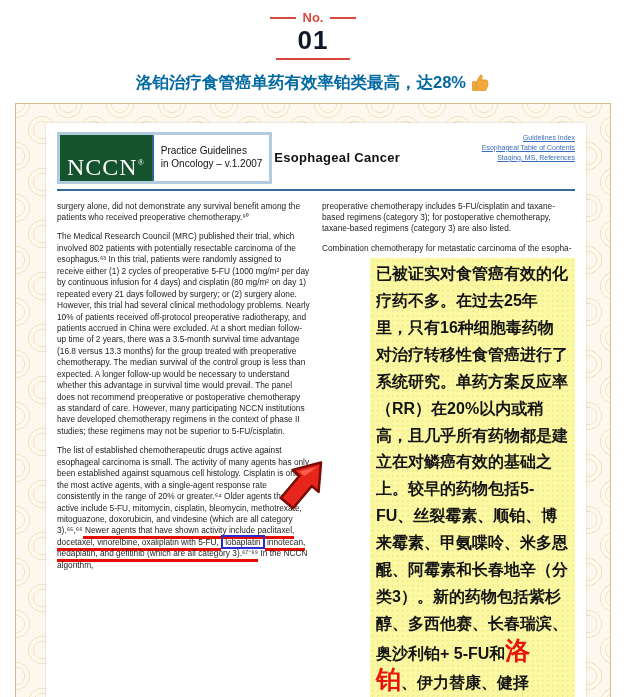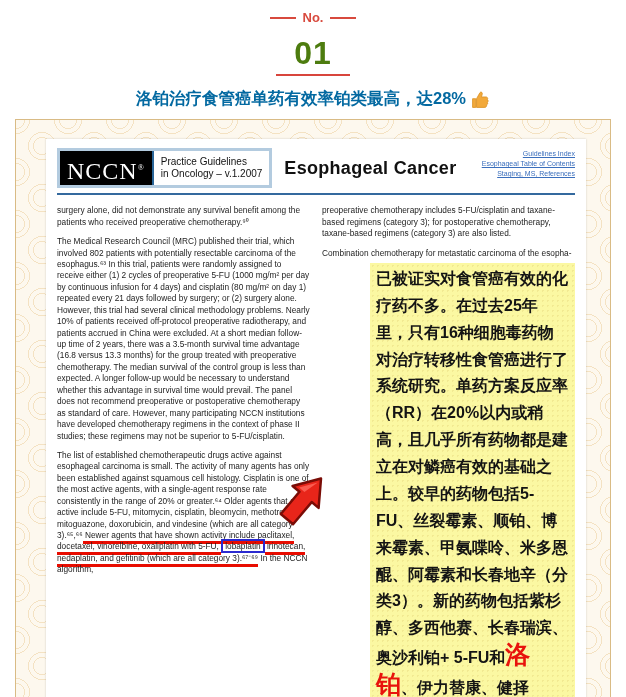--- a/index.html
+++ b/index.html
@@ -7,21 +7,21 @@
   body {
     width:626px; height:697px; margin:0 auto; overflow:hidden;
     font-family:"Liberation Sans", sans-serif;
   }
 
   
   .top-section { text-align:center; padding-top:10px; }
   .no-row { display:flex; align-items:center; justify-content:center; gap:7px; }
   .dash { width:26px; height:2px; background:#d84a3e; }
   .no-label { font-size:13px; font-weight:bold; color:#d84a3e;text-align:center; }
-  .issue-number { font-size:32px; font-weight:bold; color:#4d7c0f; line-height:1.1; margin-top:11px; letter-spacing:1px; }
+  .issue-number { font-size:26px; font-weight:bold; color:#0f172a; line-height:1.1; margin-top:1px; letter-spacing:1px; }
   .issue-underline { width:74px; height:2px; background:#d8453c; margin:3px auto 12px; }
   .headline { display:flex; align-items:center; justify-content:center; gap:5px;
     font-size:16.5px; font-weight:bold; color:#0369a1; }
   .thumb svg { display:block; }
 
   
   .framed-panel {
     margin:9px 15px 0; border:1px solid #d9bb85;
     background-color:#fdf8ee;
     background-image:
@@ -33,29 +33,29 @@
   }
 
   
   .nccn-page {
     position:relative; background:#fff; min-height:442px;
     padding:9px 11px 6px; box-shadow:0 0 2px rgba(0,0,0,.18);
   }
   .nccn-header { display:flex; align-items:stretch; padding-bottom:5px; border-bottom:2px solid #34699e; }
   .logo-group { display:flex; border:3px solid #b3cbdf; background:#fff; }
   .nccn-logo {
-    background:#000000; color:#fff; font-family:"Liberation Serif", serif;
-    font-size:24px; padding:7px 7px 0; display:flex; align-items:center; letter-spacing:1px;
+    background:#14532d; color:#fff; font-family:"Liberation Serif", serif;
+    font-size:24px; padding:19px 7px 0; display:flex; align-items:center; letter-spacing:1px;
   }
   .nccn-logo sup { font-size:8px; vertical-align:top; line-height:1; margin-top:-8px; }
   .version-box {
     border-left:2px solid #2a6699; font-size:10px; font-weight:normal; color:#111;
     padding:2px 7px; line-height:1.25; display:flex; flex-direction:column; justify-content:center;
   }
-  .nccn-title { font-size:18px; font-weight:bold; color:#111; margin-left:12px; align-self:center; letter-spacing:.3px; }
+  .nccn-title { font-size:13px; font-weight:bold; color:#111; margin-left:2px; align-self:center; letter-spacing:.3px; }
   .header-links { margin-left:auto; text-align:right; font-size:7px; line-height:1.45; padding-top:1px; }
   .header-links a { display:block; color:#3a6ebc; text-decoration:underline; cursor:pointer; }
 
   .columns { display:flex; gap:12px; padding-top:10px; font-size:8.3px; line-height:1.38; color:#1c1c1c; }
   .col { flex:1; min-width:0; }
   .col p { margin-bottom:8px; }
 
   .red-underline { border-bottom:3px solid #e80c00; padding-bottom:1px; }
   .boxed-term { border:2px solid #2a2ad0; padding:0 2px; }
 

